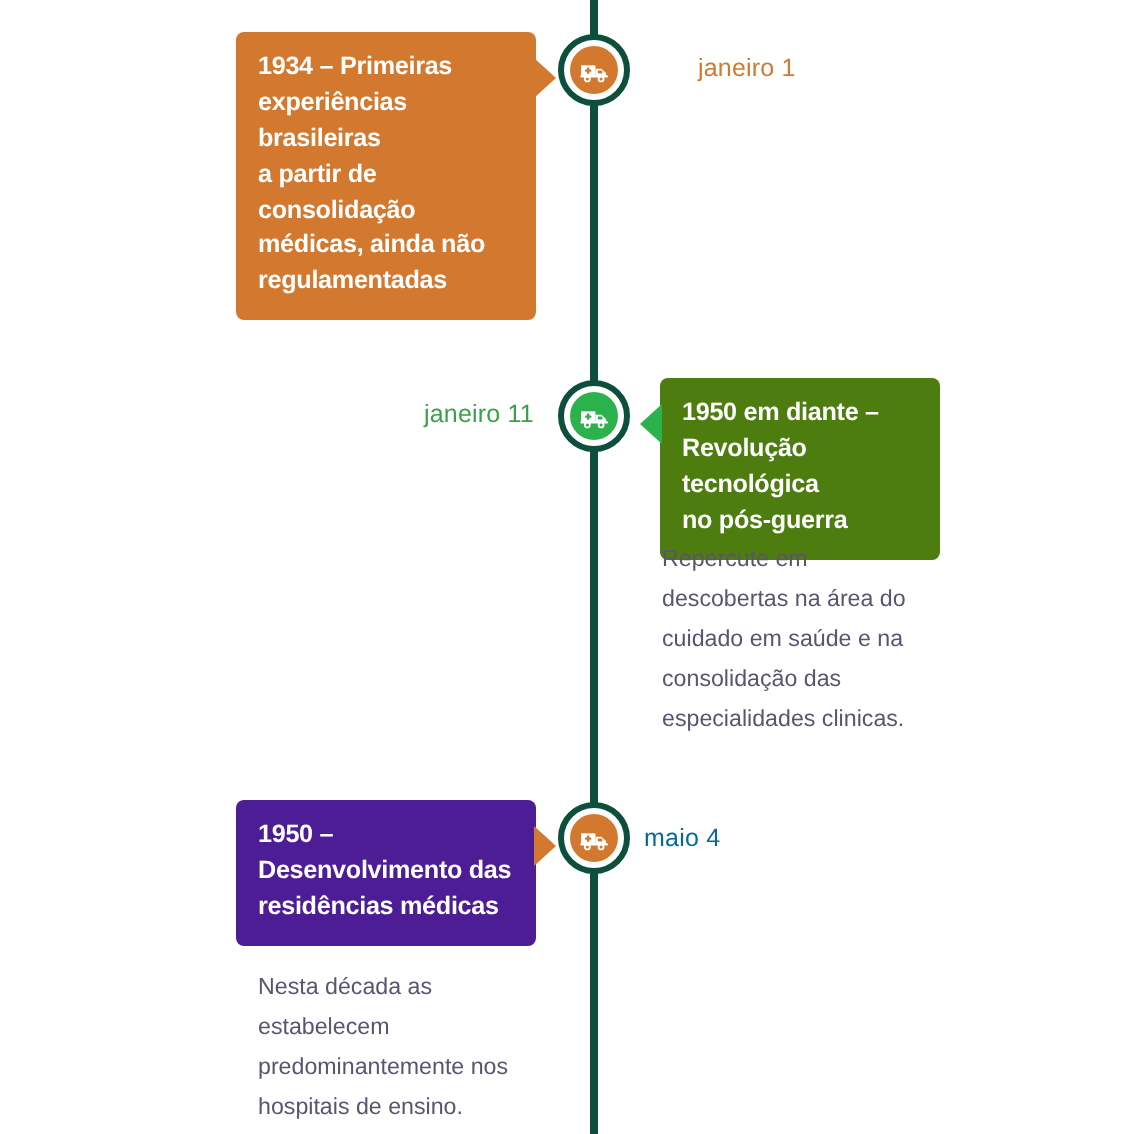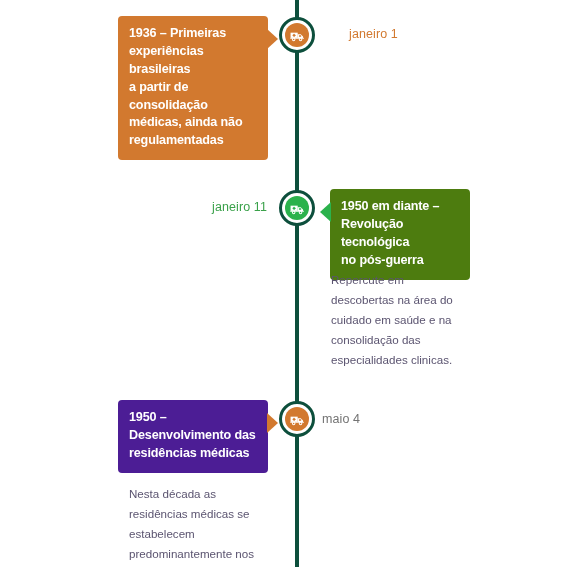--- a/index.html
+++ b/index.html
@@ -108,21 +108,21 @@
 
 <div id="timeline">
 
   <div class="spine"></div>
 
   <div class="event">
 
     <div class="card left" style="left:118px; top:16px; width:150px; background:#d2792f;">
       <span class="beak" style="border-left-color:#d2792f;"></span>
       <span>
-        <span>1936 – Primeiras</span><br>
+        <span>1934 – Primeiras</span><br>
         <span>experiências brasileiras</span><br>
         <span>a partir de consolidação</span><br>
         <span>médicas, ainda não</span><br>
         <span>regulamentadas</span>
       </span>
     </div>
 
     <div class="marker" style="left:279px; top:17px;">
       <div class="disc" style="background:#d2792f;">
         <svg width="17" height="17" viewBox="0 0 24 24" aria-hidden="true">
@@ -215,24 +215,23 @@
             <rect x="14.0" y="11.6" width="3.2" height="2.1" rx="0.4"></rect>
           </g>
           <circle cx="6.6" cy="17.6" r="2.4" fill="#ffffff"></circle>
           <circle cx="16.3" cy="17.6" r="2.4" fill="#ffffff"></circle>
           <circle cx="6.6" cy="17.6" r="1.1" fill="#d2792f"></circle>
           <circle cx="16.3" cy="17.6" r="1.1" fill="#d2792f"></circle>
         </svg>
       </div>
     </div>
 
-    <div class="date" style="left:322px; top:413px; color:#737373;">maio 4</div>
+    <div class="date" style="left:322px; top:413px; color:#0369a1;">maio 4</div>
 
     <div class="body-text" style="left:129px; top:484px; width:126px;">
       <span>Nesta década as</span>
-      <span>residências médicas se</span>
       <span>estabelecem</span>
       <span>predominantemente nos</span>
       <span>hospitais de ensino.</span>
     </div>
   </div>
 
 </div>
 
 </body></html>

